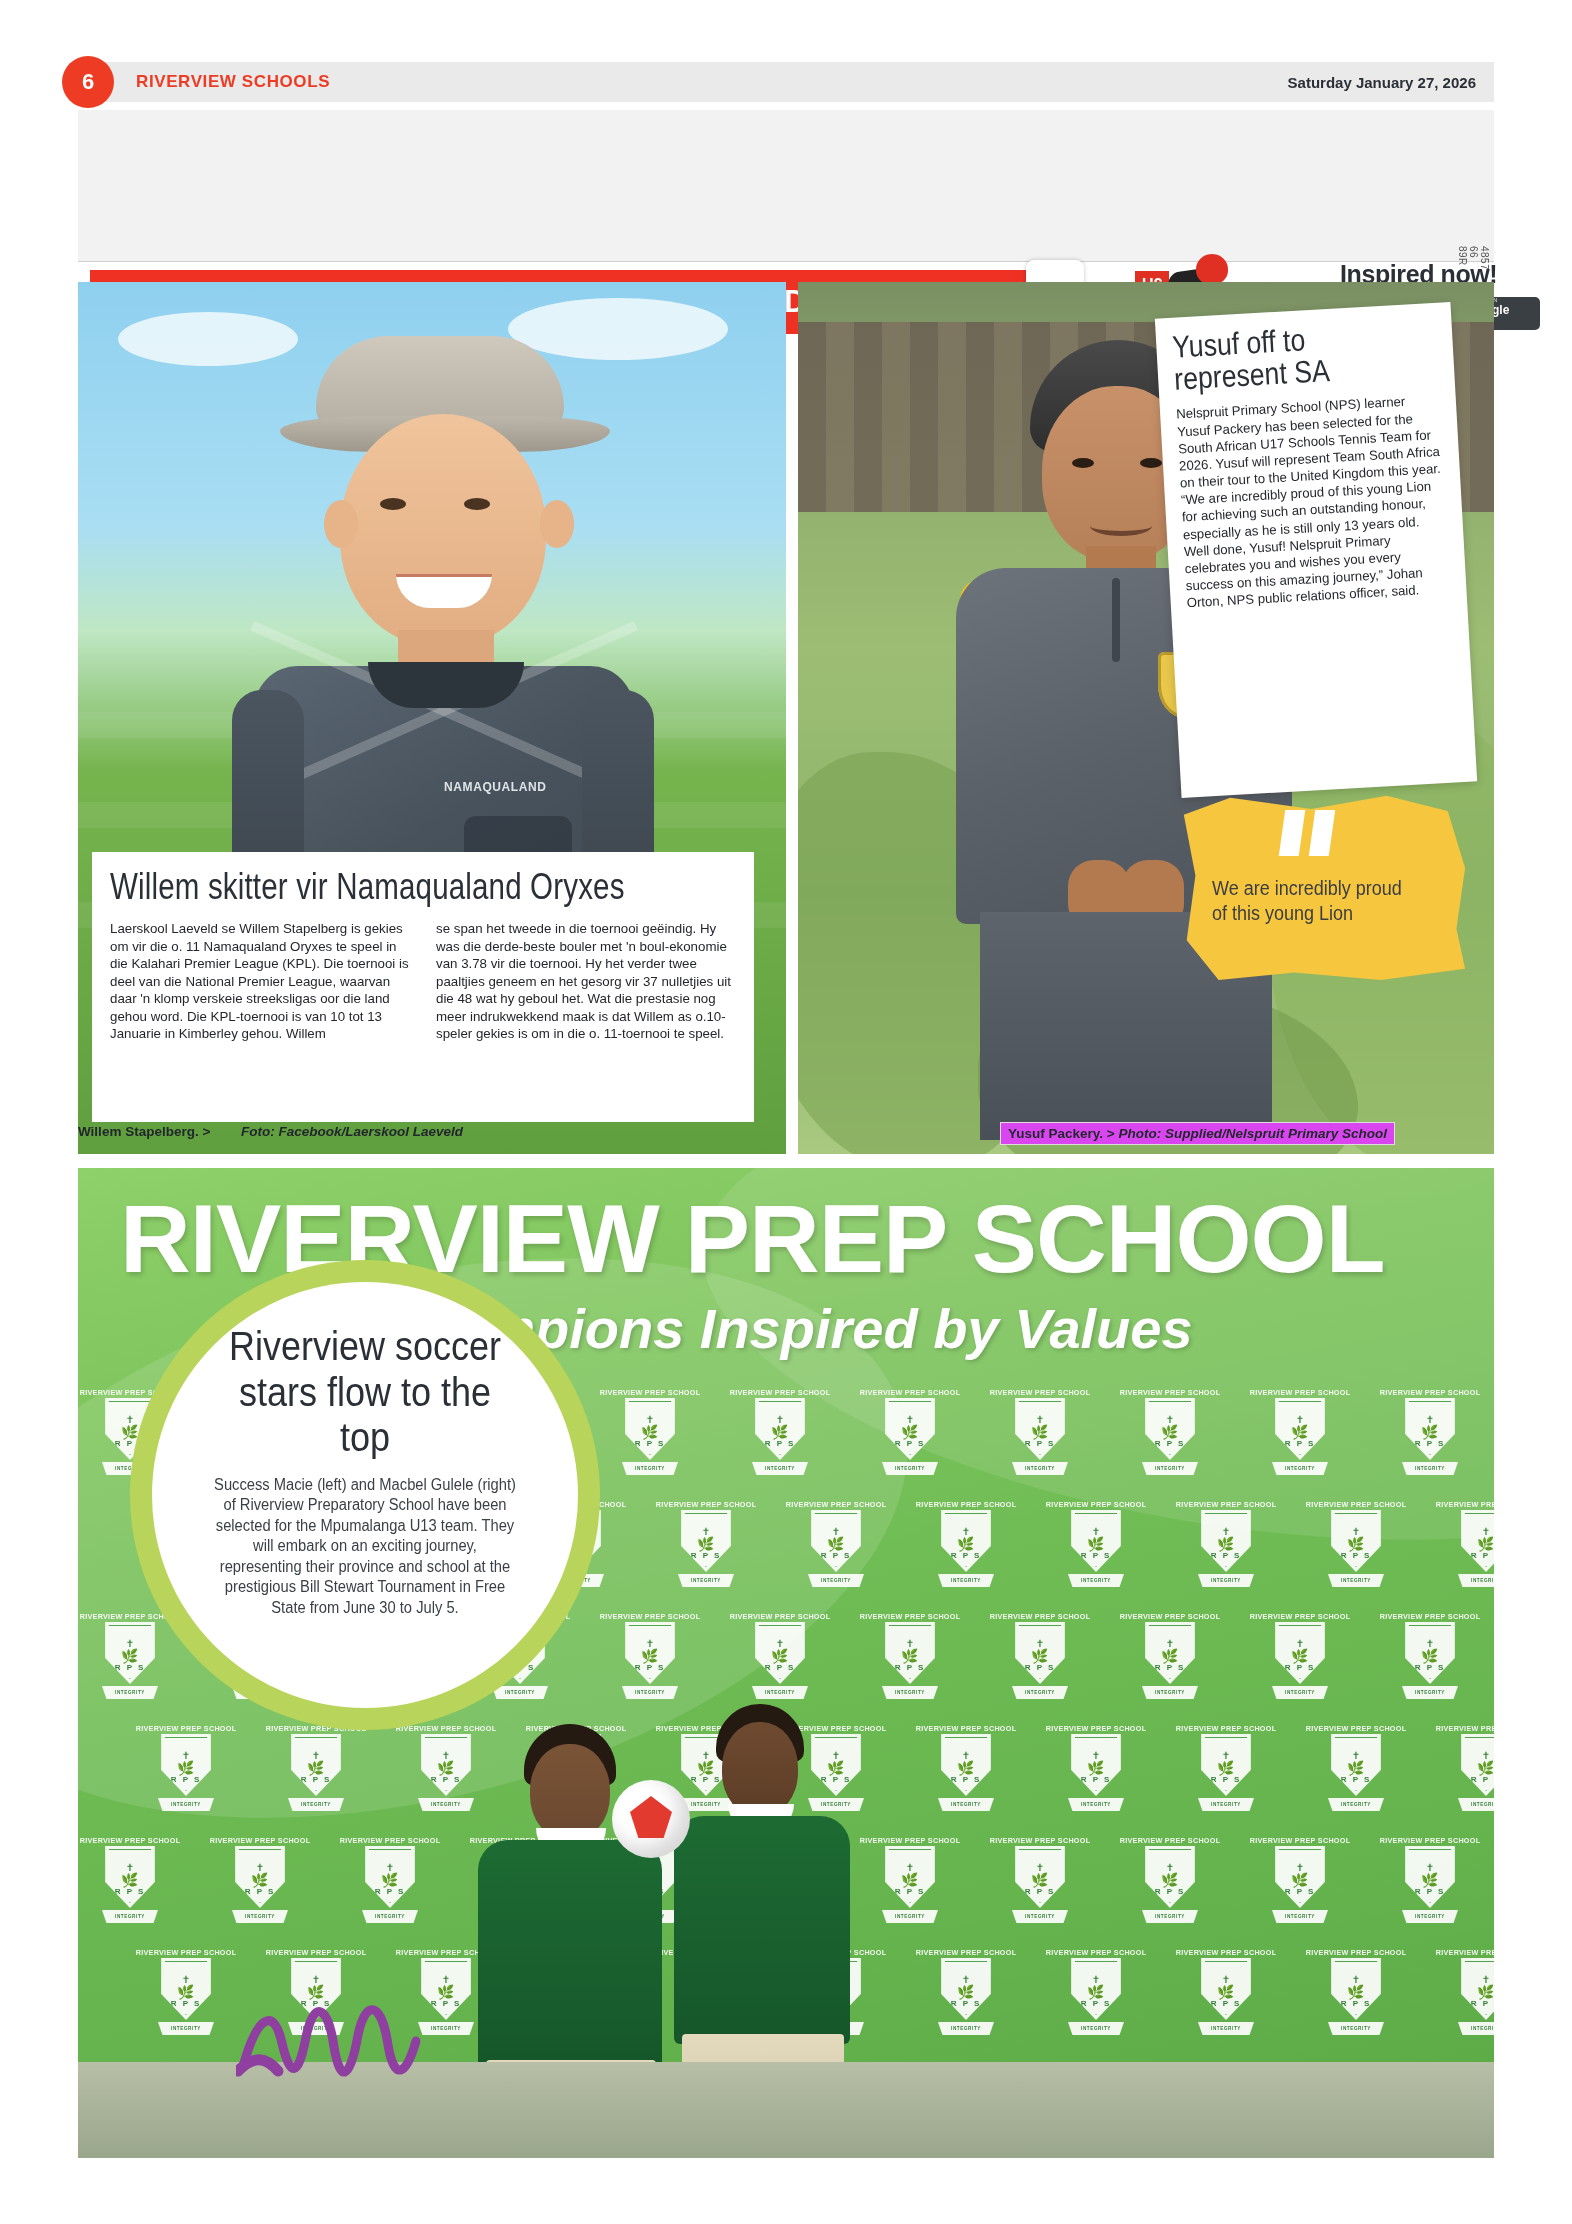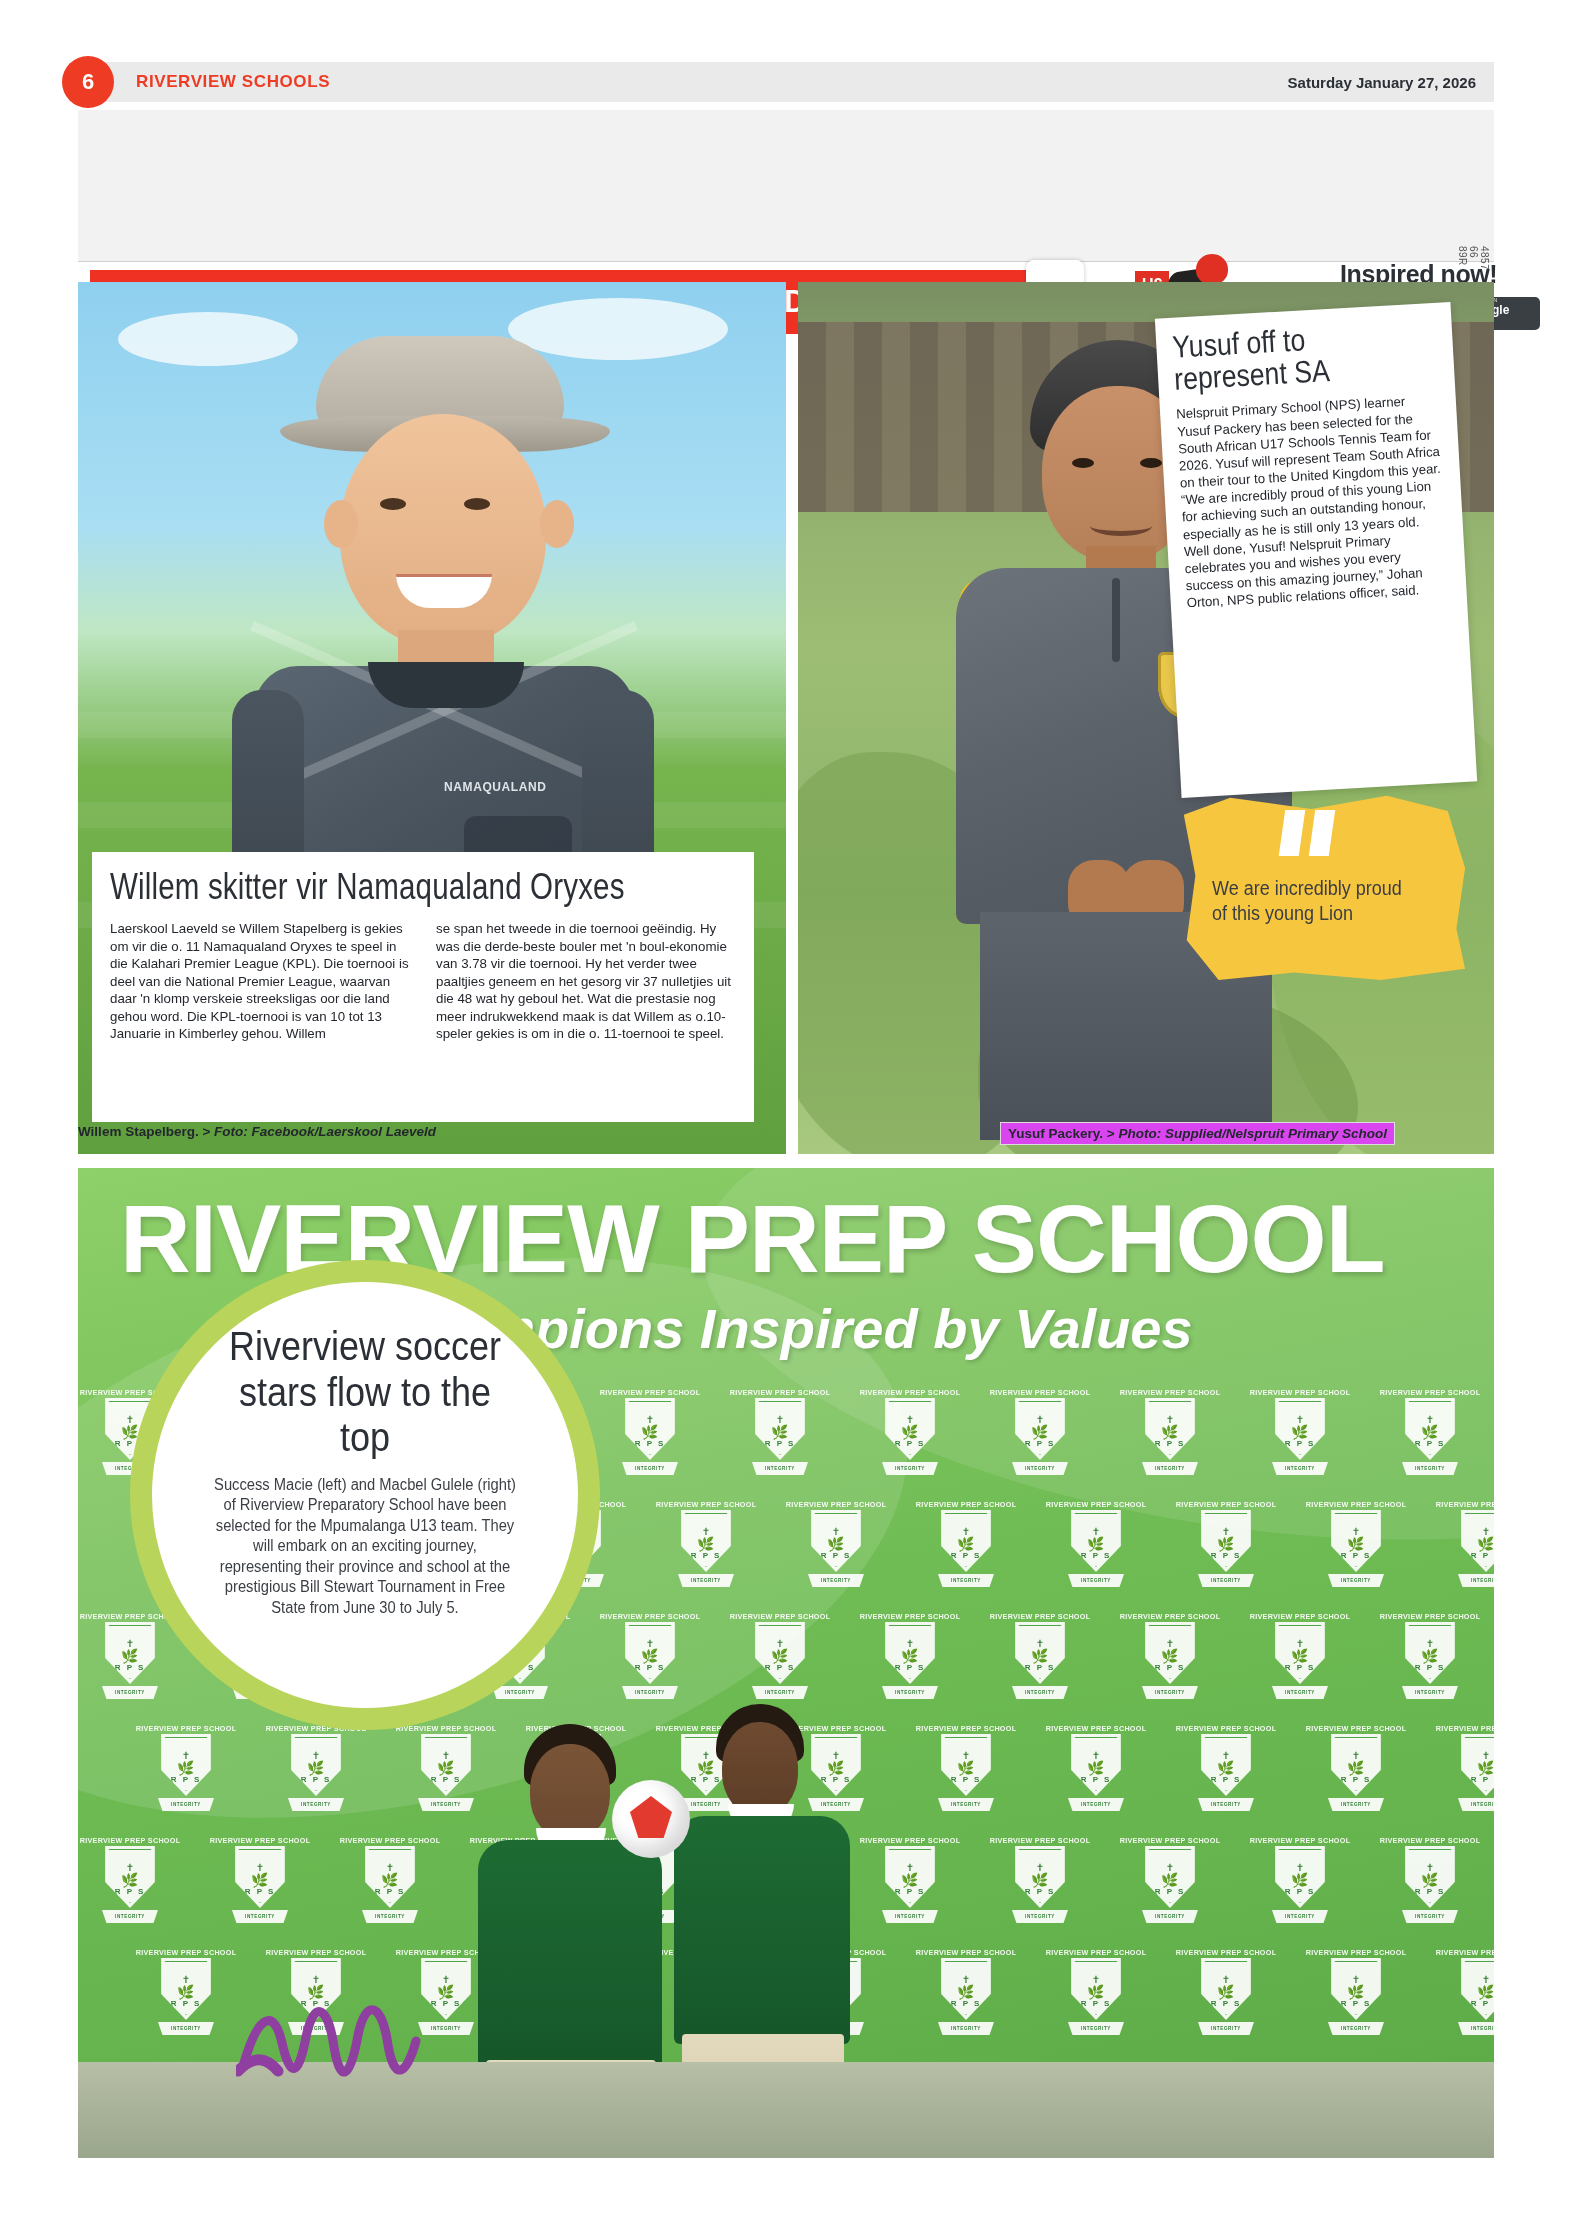--- a/index.html
+++ b/index.html
@@ -309,21 +309,21 @@
     position: absolute; left: 34px; top: 84px; width: 220px;
     font-size: 20px; line-height: 1.26; color: #3a3d42;
     font-family: "Liberation Sans Narrow","Liberation Sans", sans-serif;
     transform: scaleX(.9); transform-origin: left top;
   }
 
   .cap-left {
     position: absolute; left: 78px; top: 1124px;
     font-size: 13.5px; font-weight: bold; color: #23272d;
   }
-  .cap-left em { font-style: italic; }
+  .cap-left em { font-style: italic; margin-left: 27px; }
   .cap-right {
     position: absolute; left: 1000px; top: 1122px;
     background: #d946ef; padding: 3px 7px;
     font-size: 13.5px; font-weight: bold; color: #23272d;
     border: 1px solid #dcdcdc;
   }
   .cap-right em { font-style: italic; }
 
   
   .riverview {

